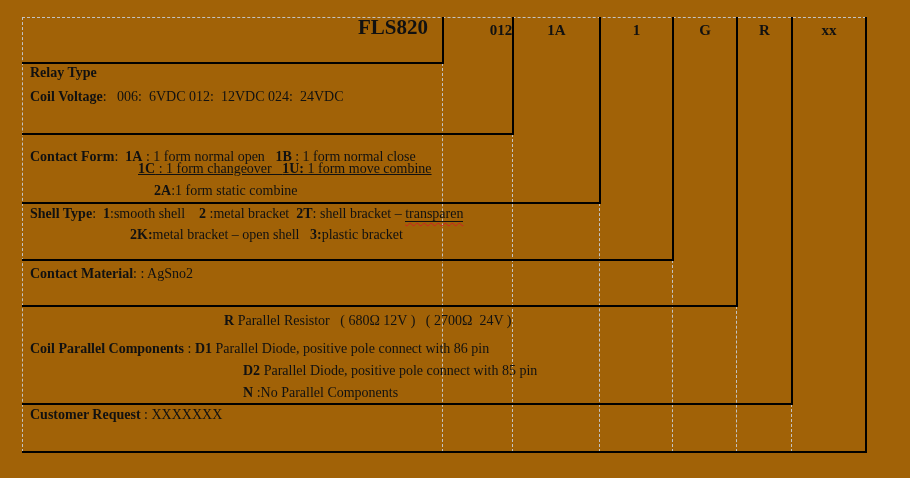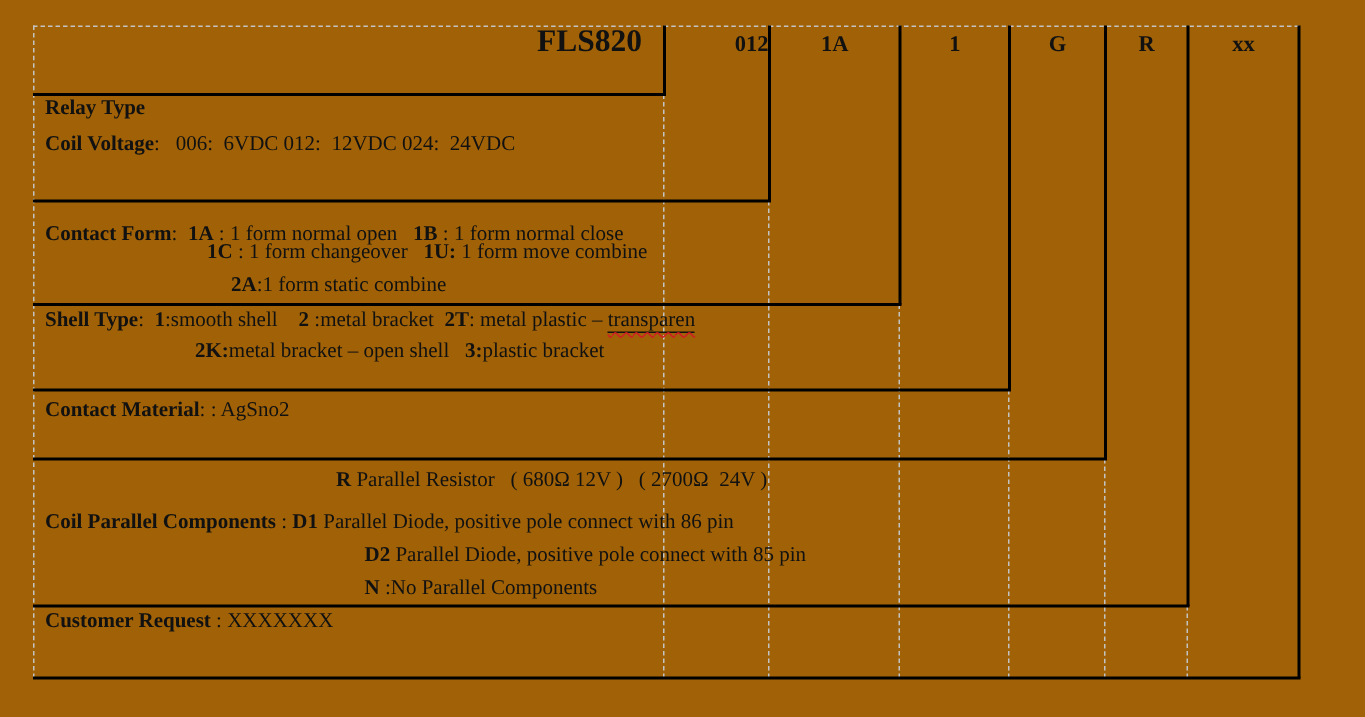--- a/index.html
+++ b/index.html
@@ -62,24 +62,24 @@
   <div class="code" style="left:600px;width:73px;">1</div>
   <div class="code" style="left:673px;width:64px;">G</div>
   <div class="code" style="left:737px;width:55px;">R</div>
   <div class="code" style="left:792px;width:74px;">xx</div>
 
   <div class="txt b" style="left:30px;top:41px;margin-top:22px;">Relay Type</div>
 
   <div class="txt" style="left:30px;top:87px;"><span class="b">Coil Voltage</span><span>:   006:  6VDC 012:  12VDC 024:  24VDC</span></div>
 
   <div class="txt" style="left:30px;top:136px;margin-top:11px;"><span class="b">Contact Form</span><span>:  </span><span class="b">1A</span><span> : 1 form normal open   </span><span class="b">1B</span><span> : 1 form normal close</span></div>
-  <div class="txt" style="left:138px;top:159px;"><span class="b">1C</span><span> : 1 form changeover   </span><span class="b">1U:</span><span> 1 form move combine</span></div>
+  <div class="txt" style="left:138px;top:159px;text-decoration:underline;"><span class="b">1C</span><span> : 1 form changeover   </span><span class="b">1U:</span><span> 1 form move combine</span></div>
   <div class="txt" style="left:138px;top:181px;margin-left:16px;"><span class="b">2A</span><span>:1 form static combine</span></div>
 
-  <div class="txt" style="left:30px;top:204px;"><span class="b">Shell Type</span><span>:  </span><span class="b">1</span><span>:smooth shell    </span><span class="b">2</span><span> :metal bracket  </span><span class="b">2T</span><span>: metal plastic – </span><span class="u sq">transparen</span></div>
+  <div class="txt" style="left:30px;top:204px;"><span class="b">Shell Type</span><span>:  </span><span class="b">1</span><span>:smooth shell    </span><span class="b">2</span><span> :metal bracket  </span><span class="b">2T</span><span>: shell bracket – </span><span class="u sq">transparen</span></div>
   <div class="txt" style="left:130px;top:225px;"><span class="b">2K:</span><span>metal bracket – open shell   </span><span class="b">3:</span><span>plastic bracket</span></div>
 
   <div class="txt" style="left:30px;top:264px;"><span class="b">Contact Material</span><span>: : AgSno2</span></div>
 
   <div class="txt" style="left:224px;top:311px;"><span class="b">R</span><span> Parallel Resistor   ( 680Ω 12V )   ( 2700Ω  24V )</span></div>
   <div class="txt" style="left:30px;top:339px;"><span class="b">Coil Parallel Components</span><span> : </span><span class="b">D1</span><span> Parallel Diode, positive pole connect with 86 pin</span></div>
   <div class="txt" style="left:243px;top:361px;text-align:center;"><span class="b">D2</span><span> Parallel Diode, positive pole connect with 85 pin</span></div>
   <div class="txt" style="left:30px;top:405px;"><span class="b">Customer Request</span><span> : XXXXXXX</span></div>
 
   <div class="txt" style="left:243px;top:383px;"><span class="b">N</span><span> :No Parallel Components</span></div>

